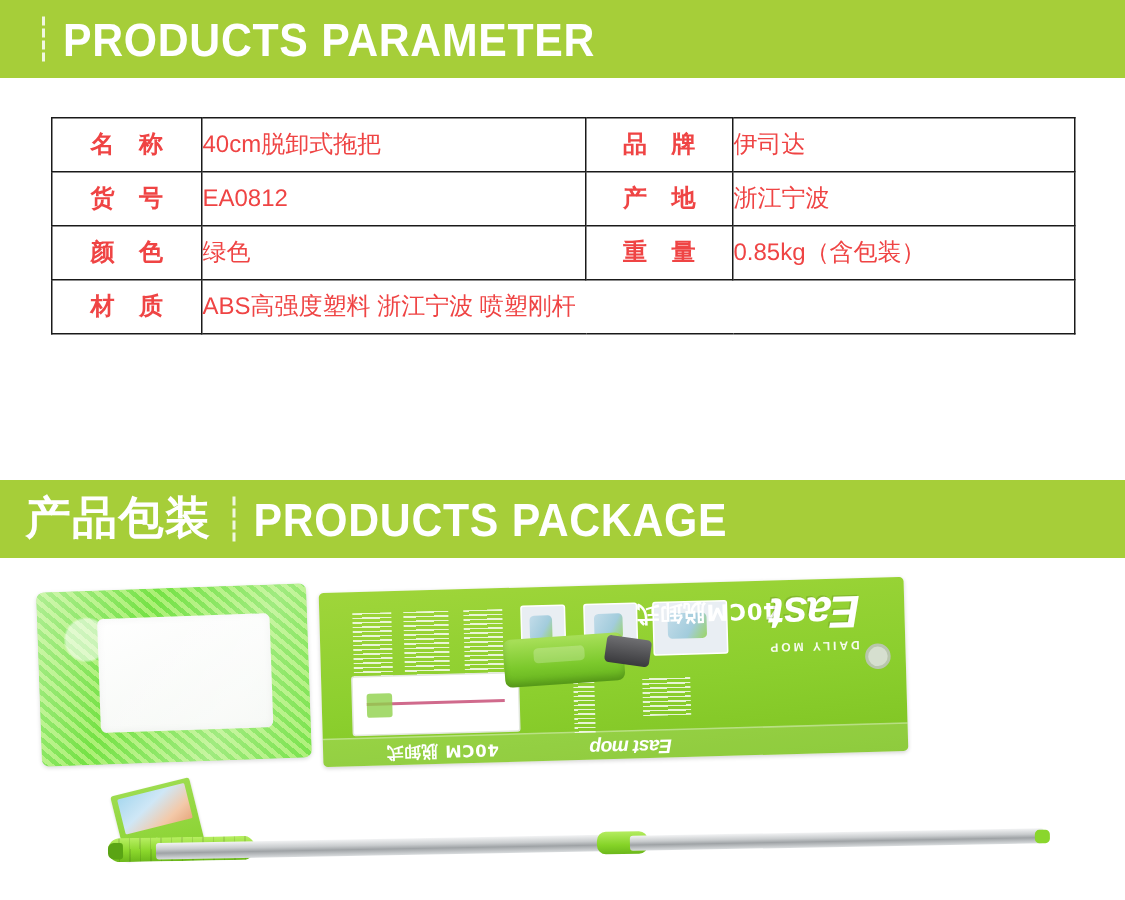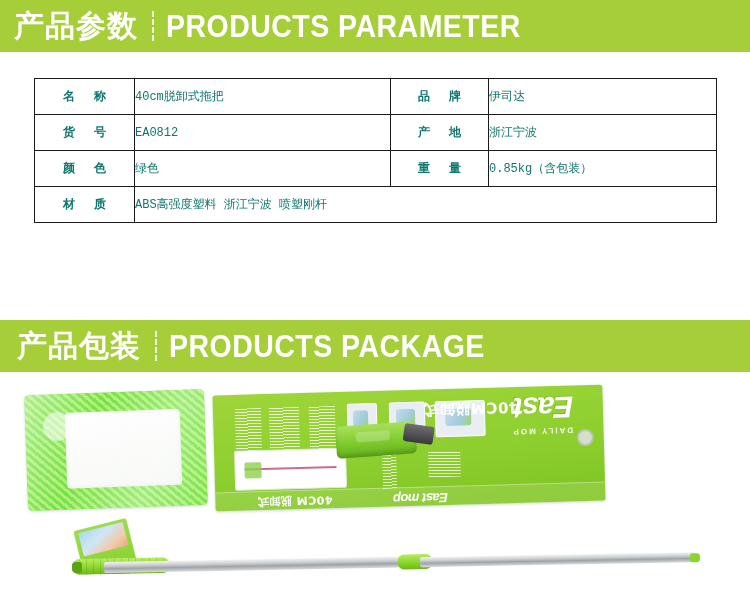--- a/index.html
+++ b/index.html
@@ -62,23 +62,23 @@
     position: absolute;
     left: 34px;
     top: 78px;
     width: 682px;
     border-collapse: collapse;
     table-layout: fixed;
   }
   .spec-table td {
     border: 1px solid #1a1a1a;
     height: 35px;
-    font-size: 12px;
-    color: #0f766e;
-    font-family: Liberation Mono, monospace;
+    font-size: 16px;
+    color: #ef4444;
+    font-family: Liberation Sans, sans-serif;
     padding: 0;
   }
   .lbl {
     text-align: center;
     font-weight: bold;
     letter-spacing: 6px;
     text-indent: 6px;
     white-space: nowrap;
   }
   .val {
@@ -396,21 +396,20 @@
     font-size: 9px;
     font-style: italic;
     font-weight: bold;
     letter-spacing: -.3px;
   }
 </style>
 </head>
 <body>
 
 <div class="banner" id="banner-parameter">
-  <span class="banner-cn">产品参数</span>
   <span class="banner-divider"></span>
   <span class="banner-en">PRODUCTS PARAMETER</span>
 </div>
 
 <table class="spec-table">
   <colgroup>
     <col class="col-lbl-a">
       <col class="col-val-a">
     <col class="col-lbl-b">
       <col class="col-val-b">

